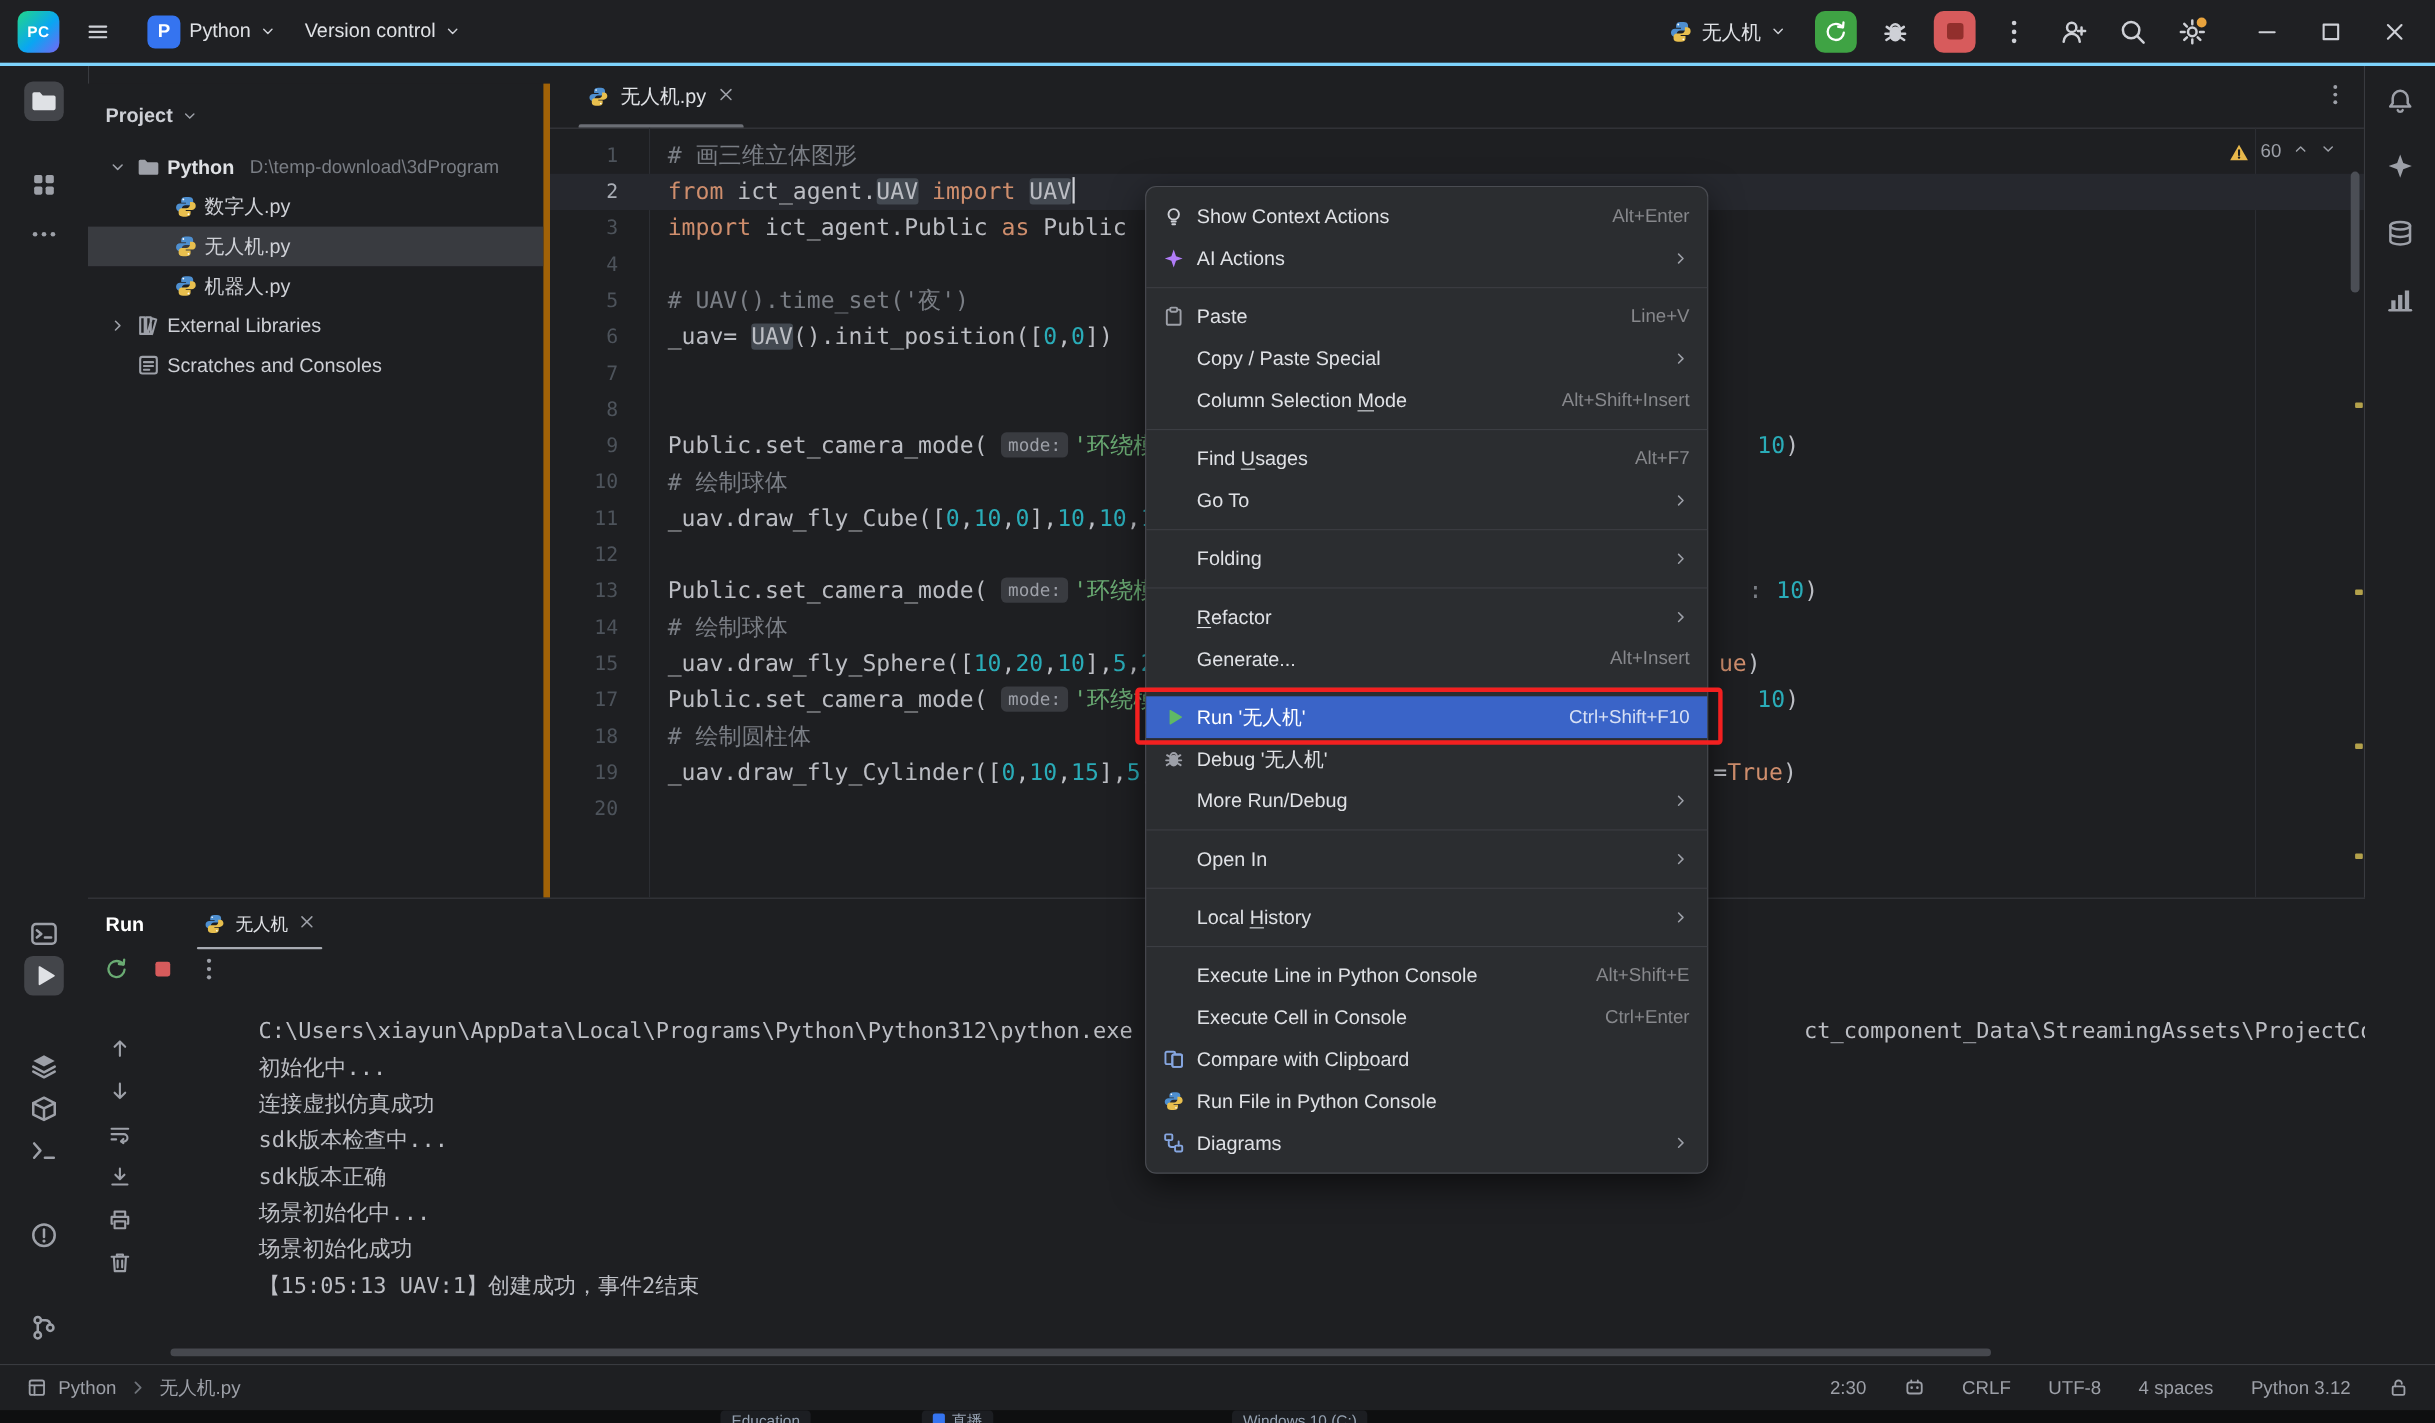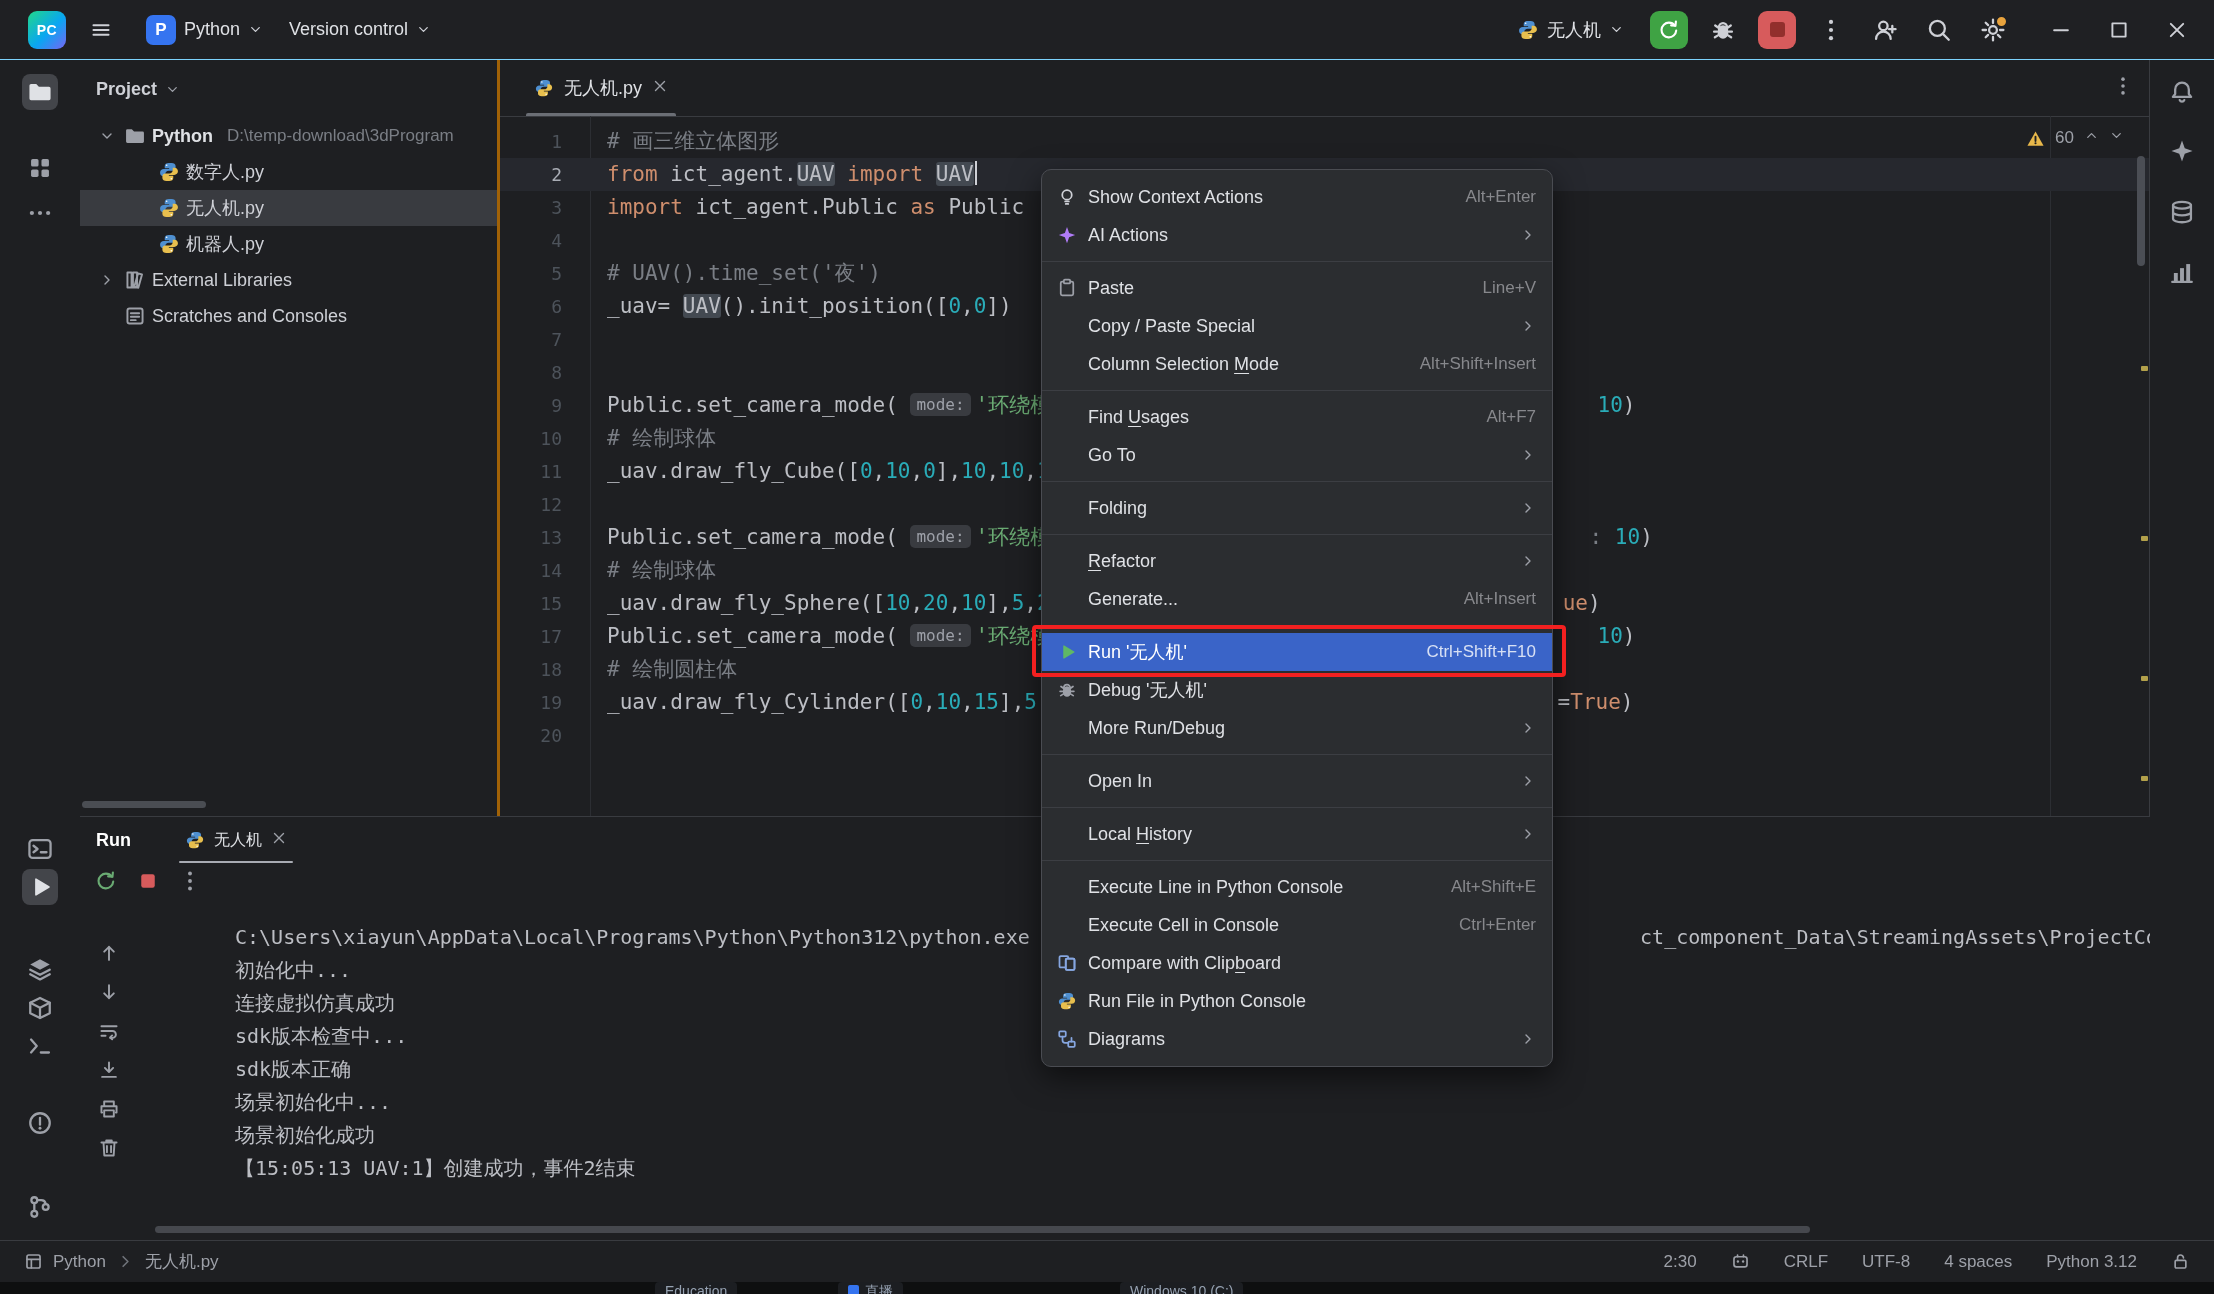--- a/index.html
+++ b/index.html
@@ -2,22 +2,22 @@
 <html><head>
 <meta charset="utf-8">
 <style>
   html,body{margin:0;padding:0;background:#111;}
   .app{position:relative;width:2214px;height:1294px;background:#1e1f22;overflow:hidden;
        font-family:"Liberation Sans","DejaVu Sans",sans-serif;color:#dfe1e5;-webkit-font-smoothing:antialiased;}
   .ic{display:inline-flex;width:22px;height:22px;color:#9da0a8;flex:none;align-items:center;justify-content:center}
   .ic svg{width:100%;height:100%}
 
   
-  .titlebar{position:absolute;left:0;top:0;right:0;height:60px;background:#1f2023;border-bottom:1px solid #7dd3fc;
-            display:flex;align-items:center;padding:0 18px 0 28px;box-sizing:border-box;}
+  .titlebar{position:absolute;left:0;top:0;right:0;height:60px;background:#1f2023;border-bottom:3px solid #7dd3fc;
+            display:flex;align-items:center;padding:0 18px 0 16px;box-sizing:border-box;}
   .pc-logo{width:38px;height:38px;border-radius:9px;background:linear-gradient(135deg,#21d789 0%,#09a6f2 55%,#8f57f4 110%);
            display:flex;align-items:center;justify-content:center;font-weight:bold;font-size:14px;color:#fff;letter-spacing:.5px}
   .tb-btn{background:none;border:none;display:flex;align-items:center;gap:8px;padding:8px 10px;border-radius:8px;color:#ced0d6;cursor:default}
   .tb-btn .ic{color:#ced0d6}
   .tb-label{font-size:18px;color:#dfe1e5}
   .p-chip{width:30px;height:30px;border-radius:7px;background:#3574f0;color:#fff;font-weight:bold;font-size:17px;
           display:flex;align-items:center;justify-content:center}
   .tb-right{margin-left:auto;display:flex;align-items:center;gap:16px}
   .sqbtn{width:38px;height:38px;border-radius:9px;display:flex;align-items:center;justify-content:center}
   .sqbtn.green{background:#3fa344}.sqbtn.green .ic{color:#fff;width:24px;height:24px}
@@ -35,21 +35,21 @@
   .tbn{position:absolute;left:50%;margin-left:-18px;width:36px;height:36px;border-radius:8px;
        display:flex;align-items:center;justify-content:center}
   .tbn .ic{width:26px;height:26px;color:#9da0a8}
   .tbn.act{background:#43454a}.tbn.act .ic{color:#dfe1e5}
 
   
   .right-bar{position:absolute;right:0;top:60px;width:64px;bottom:54px;border-left:1px solid #393b40;background:#1e1f22}
   .right-bar .tbn{margin-left:-18px}
 
   
-  .project-panel{position:absolute;left:80px;top:60px;width:420px;height:756px;background:#1e1f22;border-right:3px solid #a16207;box-sizing:border-box;overflow:hidden}
+  .project-panel{position:absolute;left:80px;top:76px;width:420px;height:756px;background:#1e1f22;border-right:6px solid #a16207;box-sizing:border-box;overflow:hidden}
   .pp-header{height:58px;display:flex;align-items:center;gap:8px;padding-left:16px;font-size:18px;font-weight:bold;color:#ced0d6}
   .trow{height:36px;display:flex;align-items:center;gap:6px;white-space:nowrap;font-size:18px;color:#ced0d6}
   .trow.sel{background:#393b40}
   .tw{width:22px;height:22px;flex:none;display:flex;align-items:center;justify-content:center}
   .tw .ic{width:16px;height:16px;color:#9da0a8}
   .tl.b{font-weight:bold;color:#dfe1e5}
   .tp{color:#7a7e85;font-size:17px;margin-left:8px}
   .pp-hscroll{position:absolute;left:2px;bottom:8px;width:124px;height:7px;border-radius:4px;background:#4a4d53}
 
   

